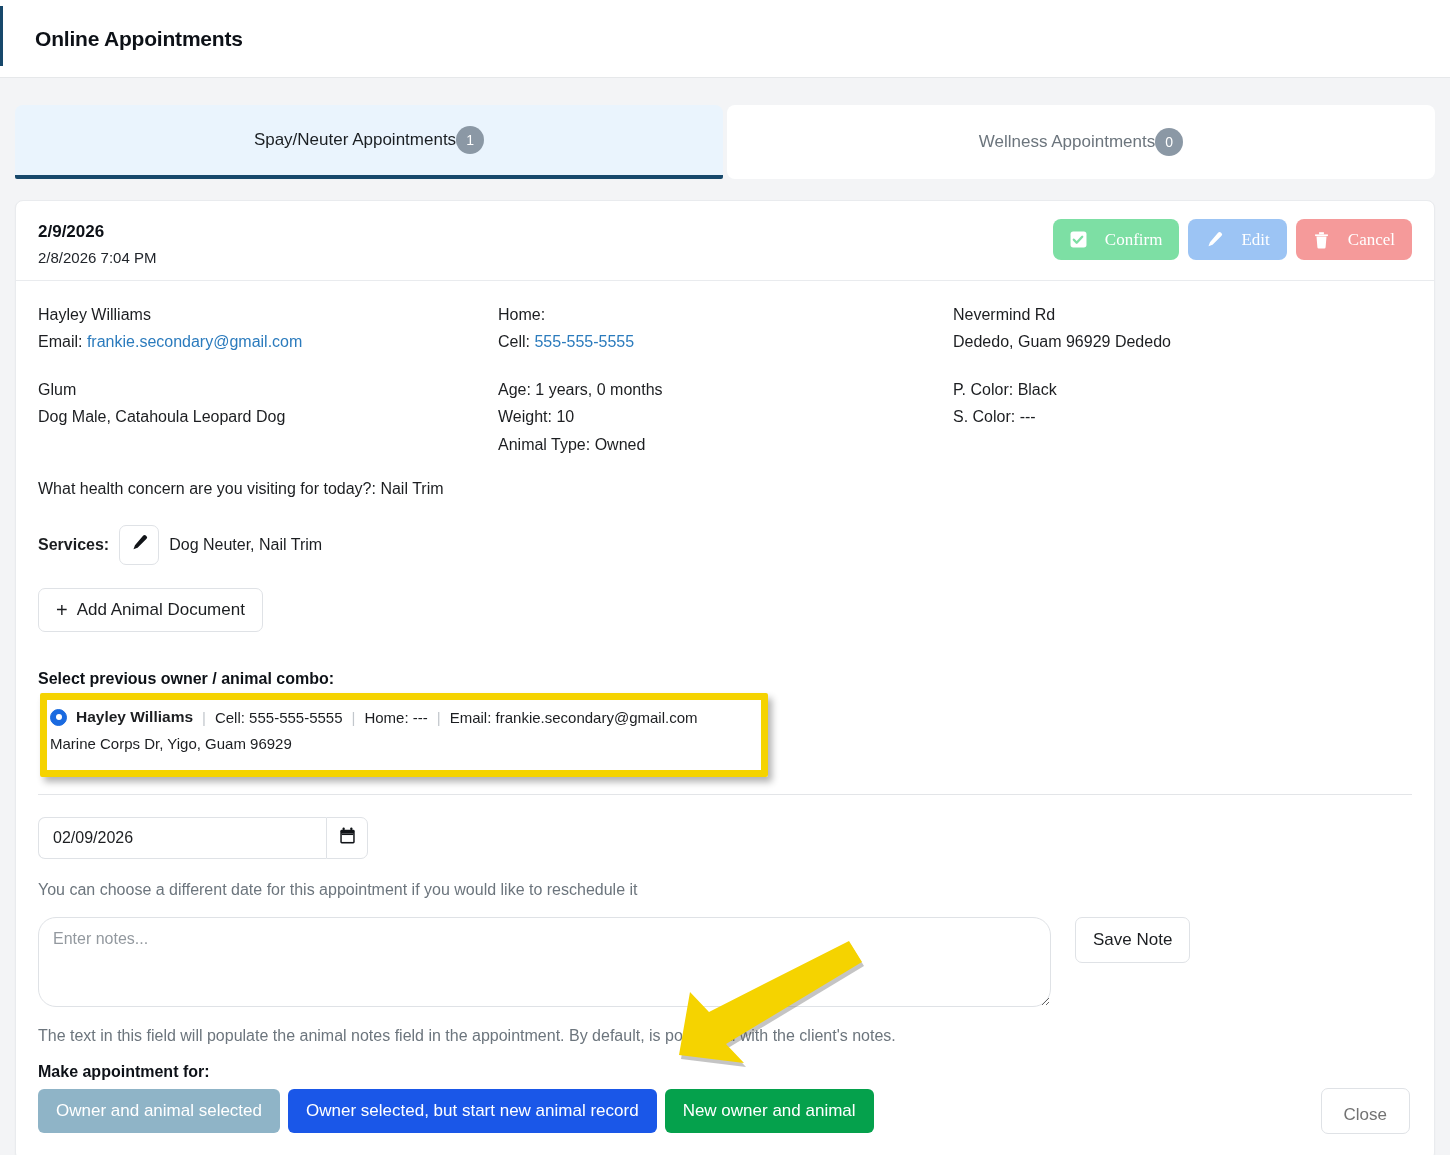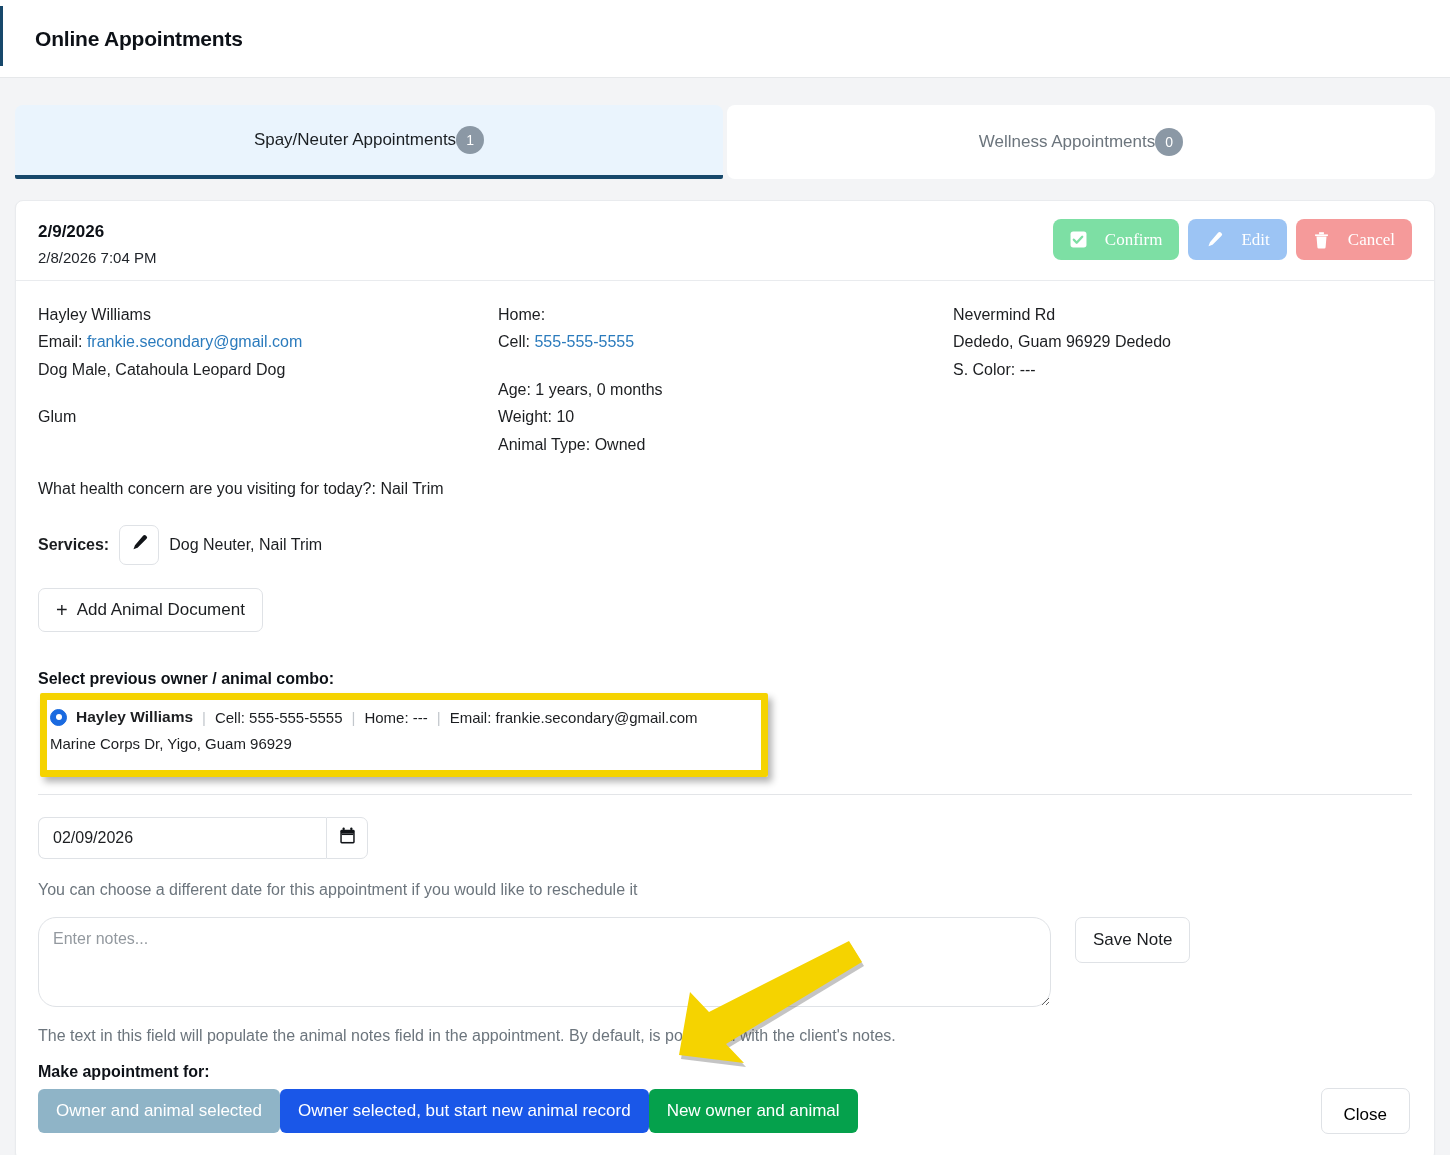--- a/index.html
+++ b/index.html
@@ -309,21 +309,21 @@
     font-size: 16px;
     font-weight: bold;
     color: #0d1117;
   }
   .footer-row {
     display: flex;
     align-items: center;
     justify-content: space-between;
     margin-top: 7px;
   }
-  .choice-group { display: flex; }
+  .choice-group { display: flex; gap: 8px; }
   .btn-choice {
     height: 44px;
     padding: 0 18px;
     border: none;
     border-radius: 6px;
     color: #fff;
     font-size: 17px;
     font-family: inherit;
     cursor: pointer;
     white-space: nowrap;
@@ -332,21 +332,21 @@
   .c-new-animal   { background: #1a57e8; }
   .c-new-both     { background: #05a14c; }
   .btn-close {
     height: 46px;
     padding: 16px 22px;
     border: 1px solid #dfe2e6;
     border-radius: 7px;
     background: #fff;
     font-size: 17px;
     font-family: inherit;
-    color: #000000;
+    color: #737373;
     cursor: pointer;
     margin-right: 2px;
   }
 
   
   .annot-arrow {
     position: absolute;
     left: 0; top: 0;
     width: 1450px; height: 1155px;
     pointer-events: none;
@@ -414,41 +414,42 @@
 
     
     <div class="detail-grid">
 
       <div>
         <div class="dline">Hayley Williams</div>
         <div class="dline">
           <span>Email:</span>
           <a class="link" href="#">frankie.secondary@gmail.com</a>
         </div>
+        <div class="dline gap-top">Glum</div>
         <div class="dline">Dog Male, Catahoula Leopard Dog</div>
-        <div class="dline gap-top">Glum</div>
       </div>
 
       <div>
         <div class="dline">
           <span>Home:</span>
           <span></span>
         </div>
         <div class="dline">
           <span>Cell:</span>
           <a class="link" href="#">555-555-5555</a>
         </div>
         <div class="dline gap-top">Age: 1 years, 0 months</div>
         <div class="dline">Weight: 10</div>
         <div class="dline">Animal Type: Owned</div>
       </div>
 
       <div>
         <div class="dline">Nevermind Rd</div>
         <div class="dline">Dededo, Guam 96929 Dededo</div>
+        <div class="dline gap-top">P. Color: Black</div>
         <div class="dline">S. Color: ---</div>
       </div>
     </div>
 
     <div class="health-q">What health concern are you visiting for today?: Nail Trim</div>
 
     <div class="services-row">
       <span class="services-label">Services:</span>
       <span class="icon-btn">
         <span>

